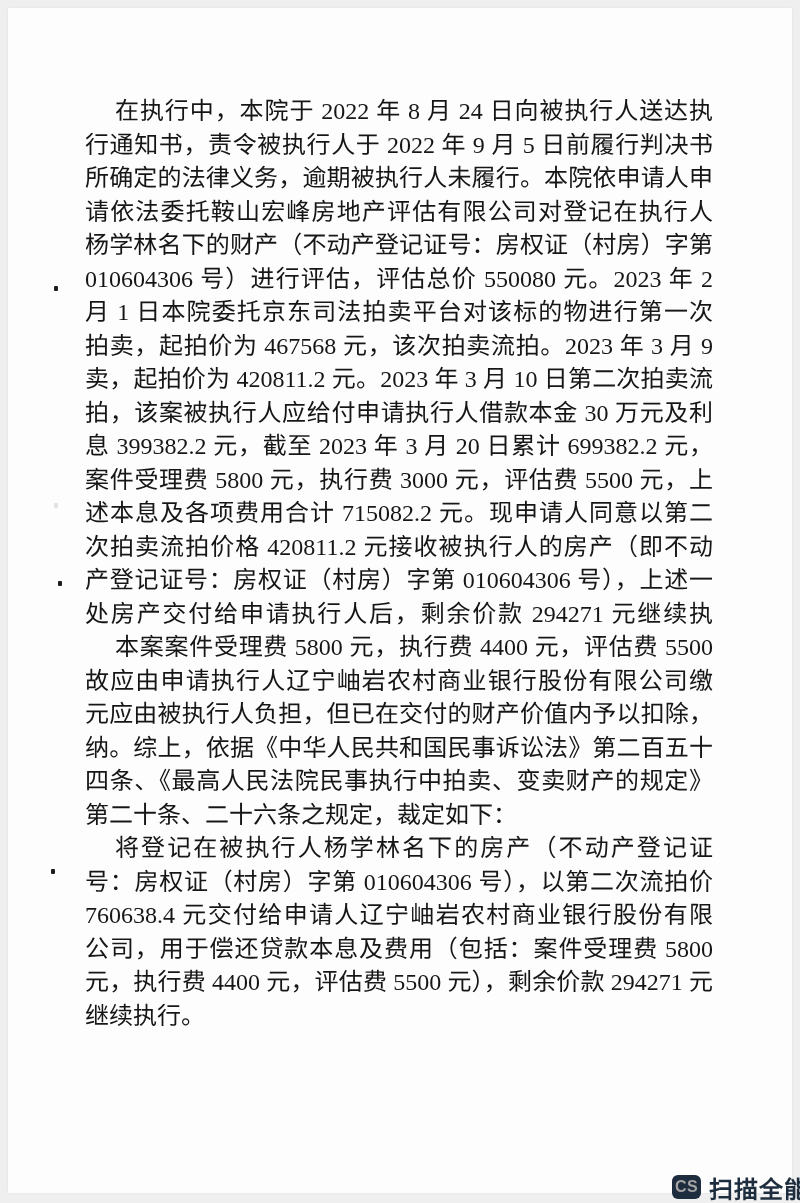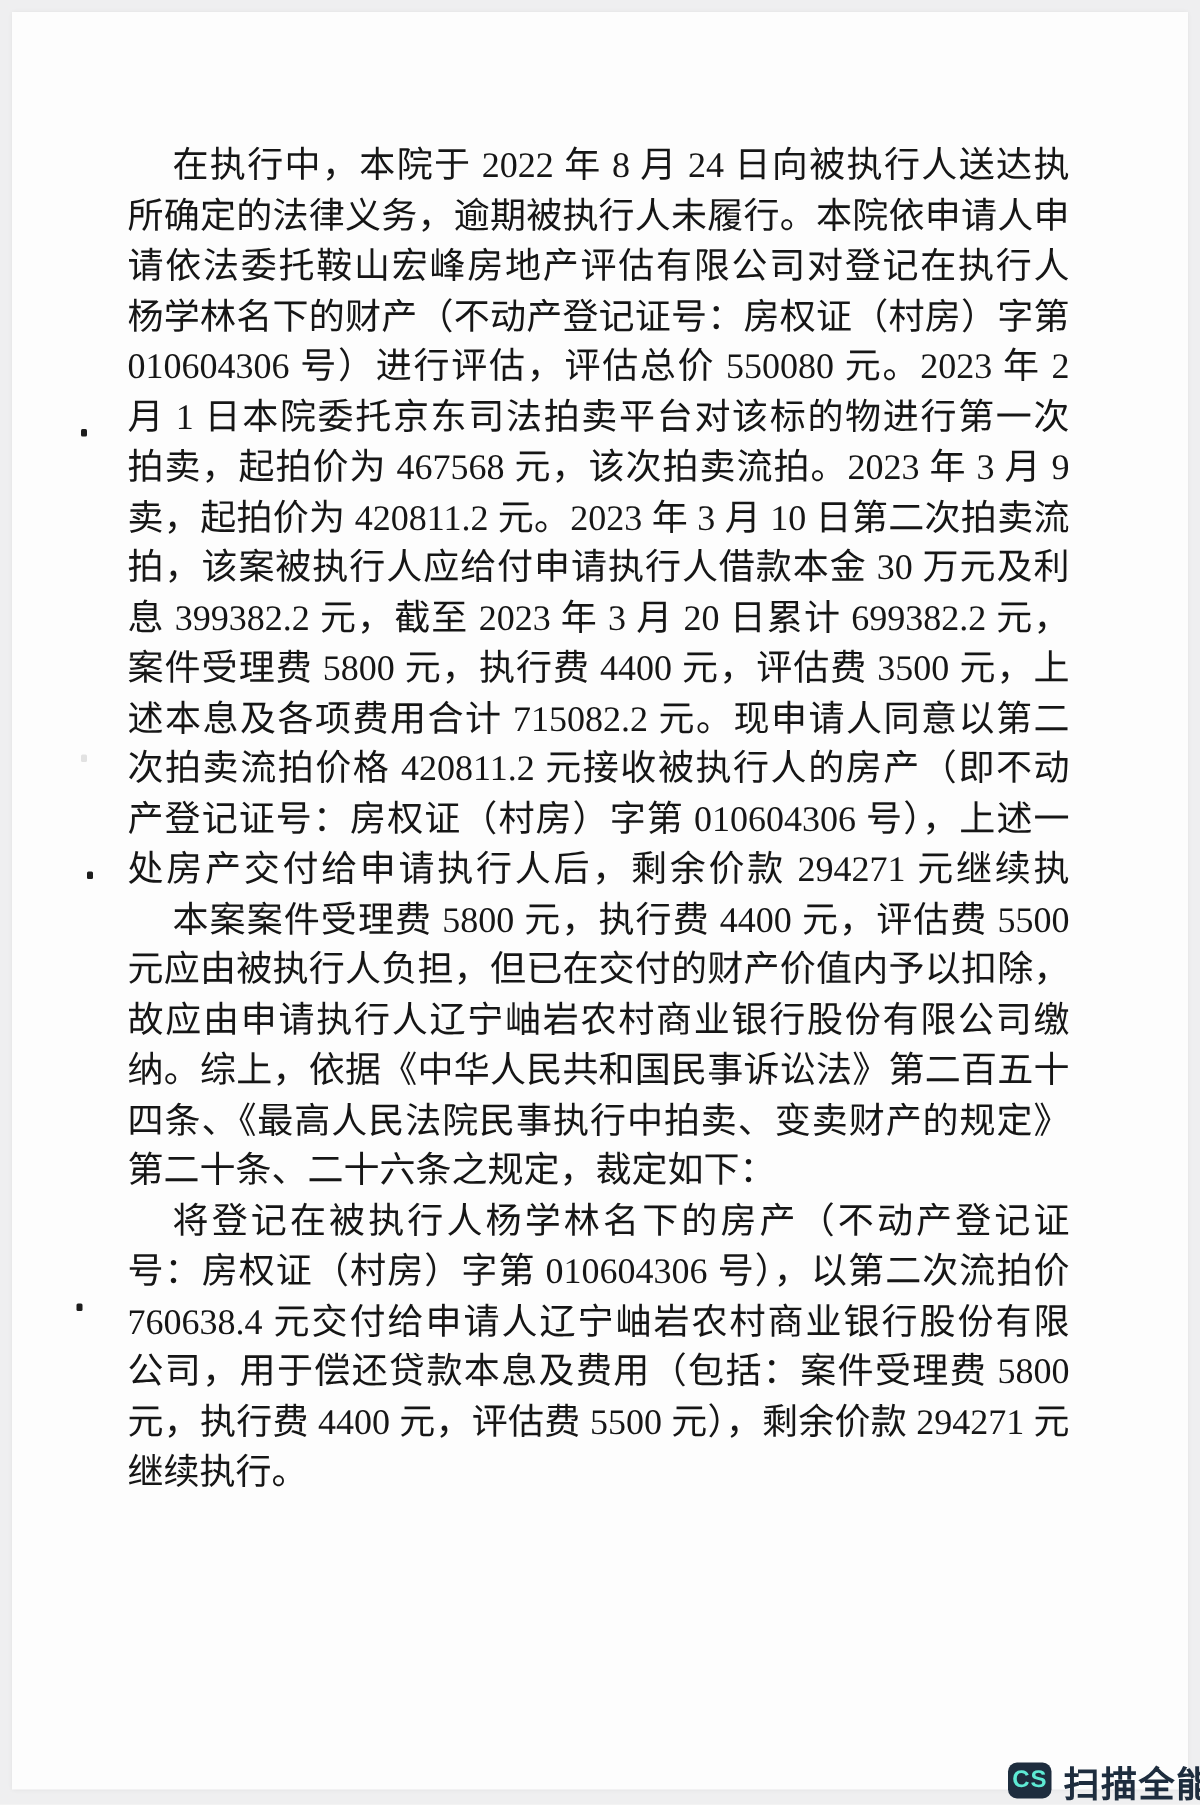--- a/index.html
+++ b/index.html
@@ -67,21 +67,21 @@
     font-family: "Liberation Sans", "DejaVu Sans", sans-serif;
   }
   .cs-badge {
     display: inline-flex;
     align-items: center;
     justify-content: center;
     width: 29px;
     height: 24px;
     border-radius: 6px;
     background: #1e2d3e;
-    color: #5eead4;
+    color: #a3a3a3;
     font-weight: bold;
     font-size: 16px;
     letter-spacing: 0.5px;
   }
   .cs-text {
     margin-left: 8px;
     color: #1e2d3e;
     font-size: 24px;
     font-weight: 600;
     letter-spacing: 1px;
@@ -90,40 +90,41 @@
 </head>
 <body>
 
 <div class="scan-bg">
   <div class="paper">
 
     <div class="text-block">
 
       <div class="para">
         <div class="line first">在执行中，本院于 2022 年 8 月 24 日向被执行人送达执</div>
+        <div class="line">行通知书，责令被执行人于 2022 年 9 月 5 日前履行判决书</div>
         <div class="line">所确定的法律义务，逾期被执行人未履行。本院依申请人申</div>
         <div class="line">请依法委托鞍山宏峰房地产评估有限公司对登记在执行人</div>
         <div class="line">杨学林名下的财产（不动产登记证号：房权证（村房）字第</div>
         <div class="line">010604306 号）进行评估，评估总价 550080 元。2023 年 2</div>
         <div class="line">月 1 日本院委托京东司法拍卖平台对该标的物进行第一次</div>
         <div class="line">拍卖，起拍价为 467568 元，该次拍卖流拍。2023 年 3 月 9</div>
         <div class="line">卖，起拍价为 420811.2 元。2023 年 3 月 10 日第二次拍卖流</div>
         <div class="line">拍，该案被执行人应给付申请执行人借款本金 30 万元及利</div>
         <div class="line">息 399382.2 元，截至 2023 年 3 月 20 日累计 699382.2 元，</div>
-        <div class="line">案件受理费 5800 元，执行费 4400 元，评估费 3500 元，上</div>
+        <div class="line">案件受理费 5800 元，执行费 3000 元，评估费 5500 元，上</div>
         <div class="line">述本息及各项费用合计 715082.2 元。现申请人同意以第二</div>
         <div class="line">次拍卖流拍价格 420811.2 元接收被执行人的房产（即不动</div>
         <div class="line">产登记证号：房权证（村房）字第 010604306 号），上述一</div>
         <div class="line last">处房产交付给申请执行人后，剩余价款 294271 元继续执行。</div>
       </div>
 
       <div class="para">
         <div class="line first">本案案件受理费 5800 元，执行费 4400 元，评估费 5500</div>
+        <div class="line">故应由申请执行人辽宁岫岩农村商业银行股份有限公司缴</div>
         <div class="line">元应由被执行人负担，但已在交付的财产价值内予以扣除，</div>
-        <div class="line">故应由申请执行人辽宁岫岩农村商业银行股份有限公司缴</div>
         <div class="line">纳。综上，依据《中华人民共和国民事诉讼法》第二百五十</div>
         <div class="line">四条、《最高人民法院民事执行中拍卖、变卖财产的规定》</div>
         <div class="line last">第二十条、二十六条之规定，裁定如下：</div>
       </div>
 
       <div class="para">
         <div class="line first">将登记在被执行人杨学林名下的房产（不动产登记证</div>
         <div class="line">号：房权证（村房）字第 010604306 号），以第二次流拍价</div>
         <div class="line">760638.4 元交付给申请人辽宁岫岩农村商业银行股份有限</div>
         <div class="line">公司，用于偿还贷款本息及费用（包括：案件受理费 5800</div>

